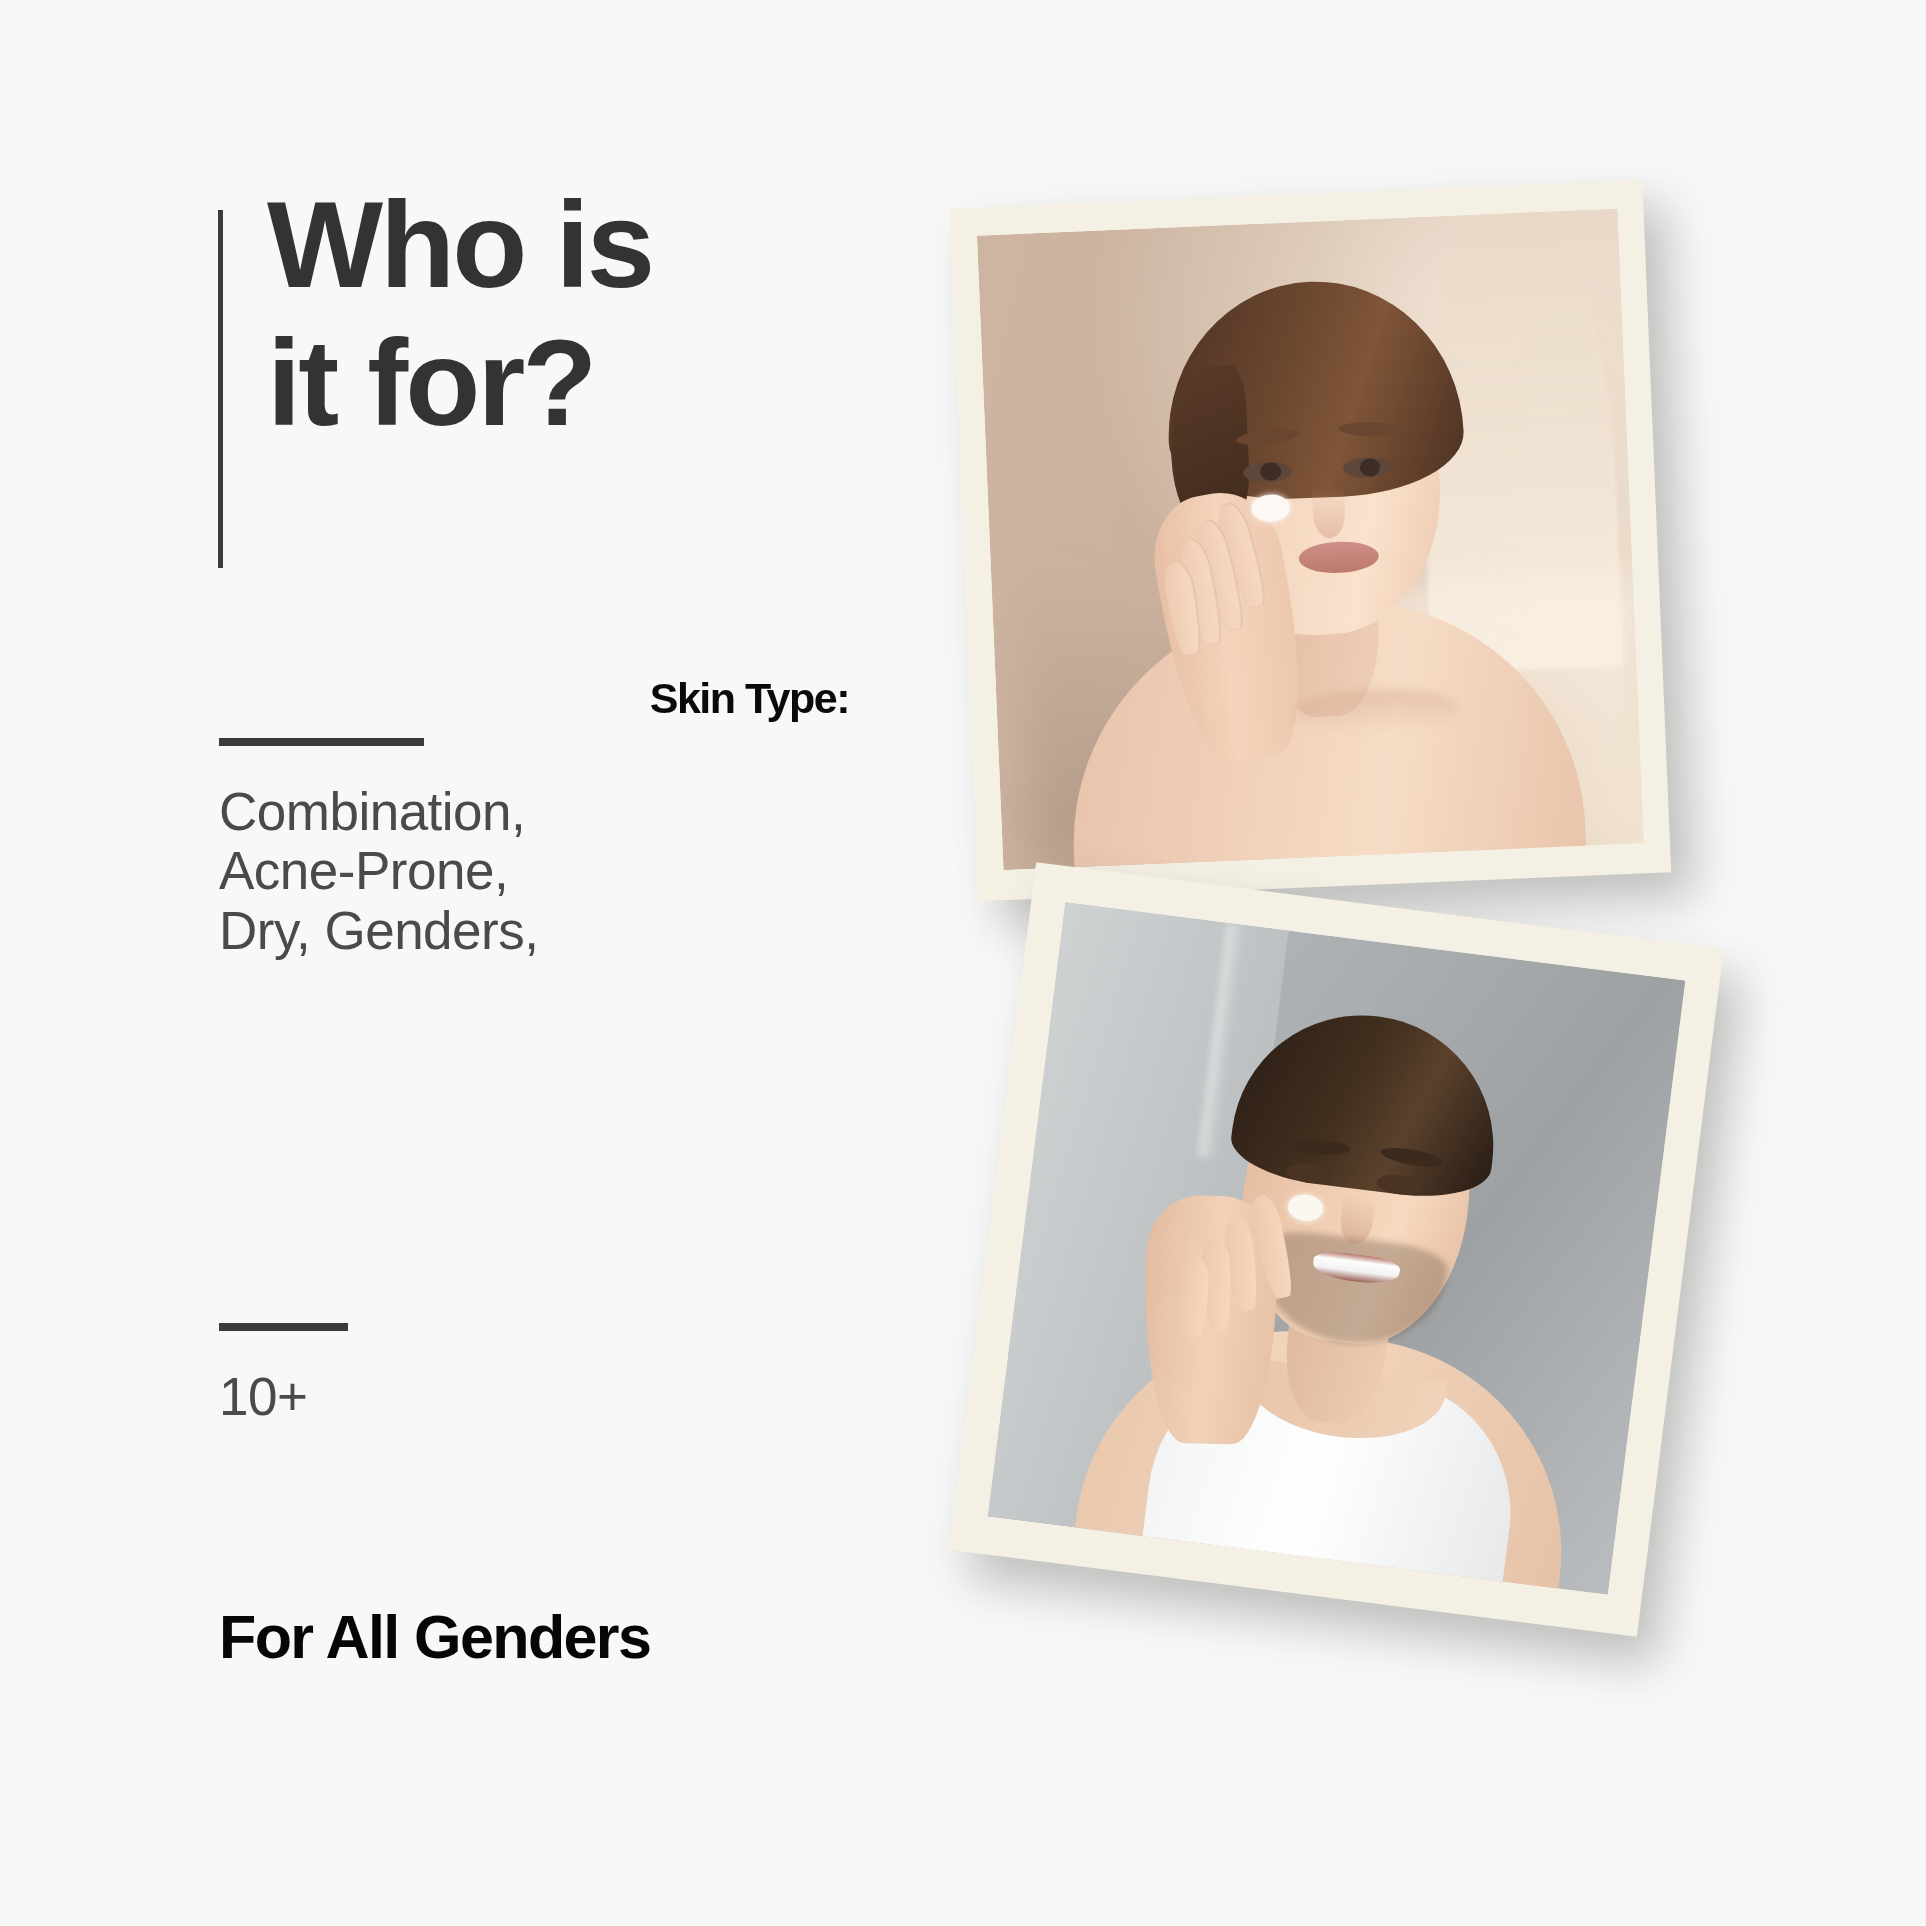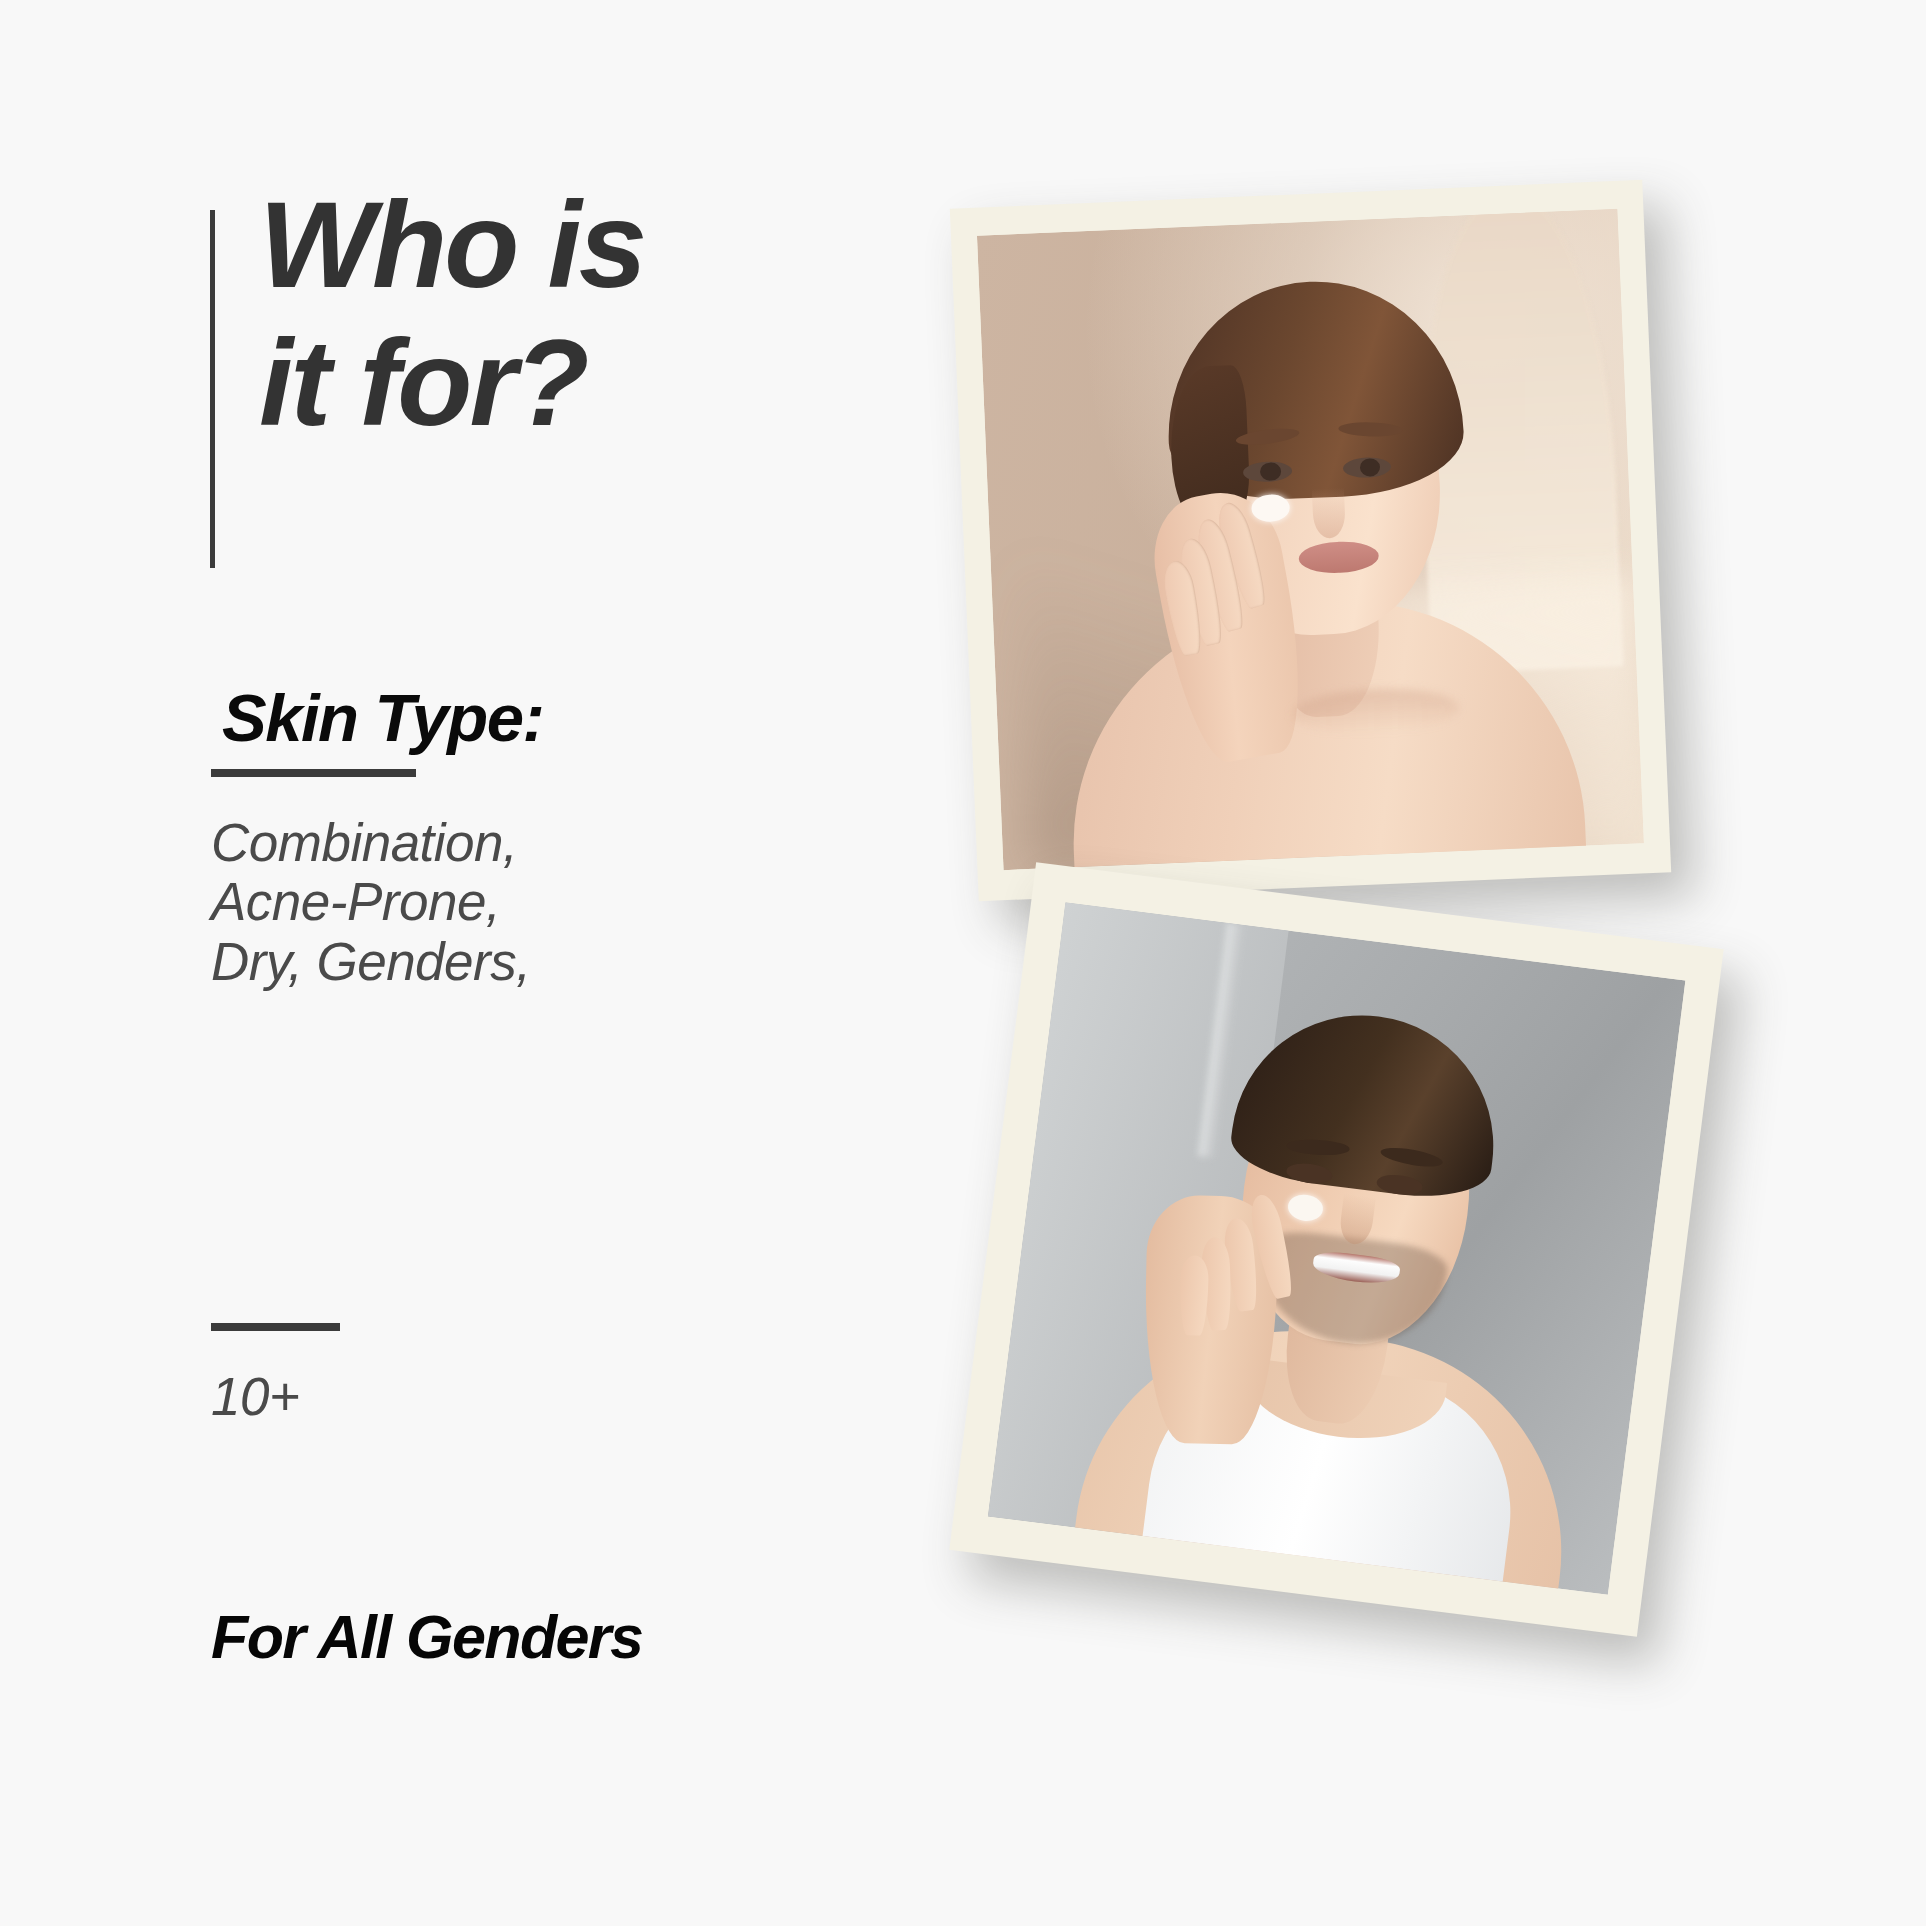--- a/index.html
+++ b/index.html
@@ -20,25 +20,24 @@
     position: absolute;
     inset: 0;
     width: 1927px;
     height: 1927px;
     background: #f8f8f8;
   }
 
   
   .text-col {
     position: absolute;
-    left: 0;
+    left: 8px;
     top: 0;
     width: 891px;
     height: 1484px;
-    font-style: italic;
   }
 
   .accent-rule {
     position: absolute;
     left: 210px;
     top: 210px;
     width: 5px;
     height: 358px;
     background: #3b3b3b;
   }
@@ -61,27 +60,28 @@
 
   .section {
     position: absolute;
     left: 211px;
     width: 634px;
   }
   .section-skin { top: 673px; }
   .section-age  { top: 1305px; }
 
   .section-label {
-    font-size: 67px;
+    font-size: 43px;
     font-weight: 800;
     letter-spacing: -1.5px;
     color: #0a0a0a;
     line-height: 1;
     white-space: nowrap;
-    margin: 11px;
+    margin: 4px;
+    text-align: right;
   }
   .label-underline {
     height: 8px;
     background: #3b3b3b;
     margin-top: 18px;
   }
   .underline-skin { width: 205px; }
   .underline-age  { width: 129px; }
 
   .section-body {

